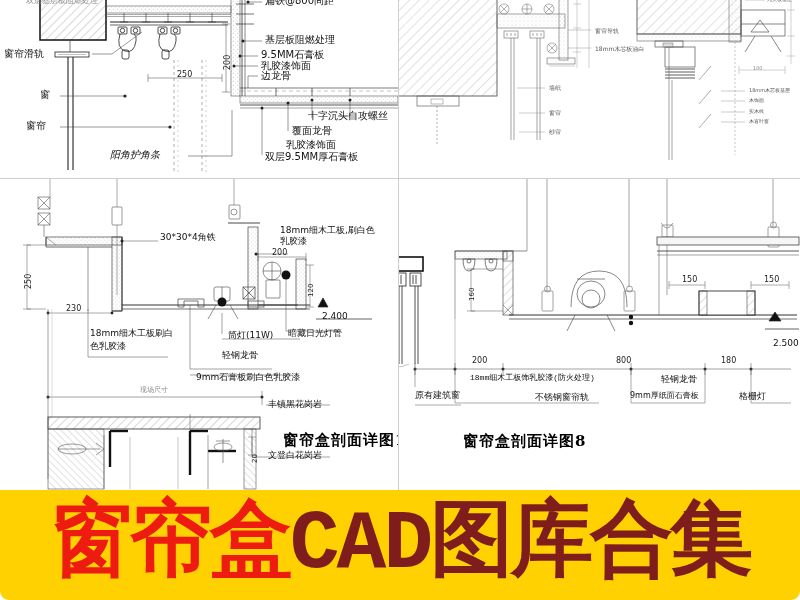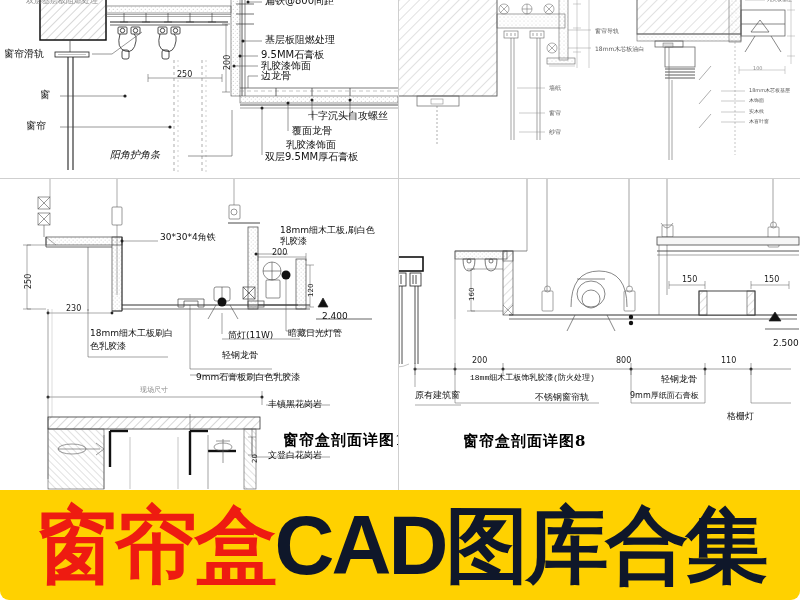--- a/index.html
+++ b/index.html
@@ -66,29 +66,29 @@
 
   
   #banner{
     position:absolute;left:0;top:490px;width:800px;height:110px;
     background:#ffd100;
     overflow:hidden;
   }
   #banner-text{
     position:absolute;left:0;top:0;width:800px;height:110px;
     display:flex;align-items:center;justify-content:center;
-    font-family:Liberation Sans, sans-serif;
+    font-family:Liberation Mono, monospace;
     font-weight:bold;
     font-size:83px;
     line-height:1;
     letter-spacing:-3px;
     white-space:nowrap;
   }
   .bn-red{color:#ee1b11;}
-  .bn-blk{color:#0f172a;}
+  .bn-blk{color:#7f1d1d;}
 </style>
 </head>
 <body>
 
 <div id="poster">
 
   <div class="sheet">
 
     <div class="quad" id="quad-tl">
       <div class="svgwrap">
@@ -712,24 +712,24 @@
             <line x1="16" y1="110" x2="16" y2="190" stroke="#aaa" stroke-width="0.45"></line>
           </g>
         </svg>
       </div>
 
       <div class="cad-label t9" style="left:16px;top:212px;">原有建筑窗</div>
       <div class="cad-label t8" style="left:71px;top:194px;width:126px;white-space:normal;line-height:1.35;font-family:Liberation Mono, monospace;">18mm细木工板饰乳胶漆(防火处理)</div>
       <div class="cad-label t9" style="left:136px;top:214px;">不锈钢窗帘轨</div>
       <div class="cad-label t8" style="left:231px;top:213px;">9mm厚纸面石膏板</div>
       <div class="cad-label t9" style="left:262px;top:196px;">轻钢龙骨</div>
-      <div class="cad-label t9" style="left:328px;top:213px;margin-top:20px;">格栅灯</div>
+      <div class="cad-label t9" style="left:340px;top:213px;">格栅灯</div>
       <div class="cad-label dimtxt" style="left:73px;top:178px;">200</div>
       <div class="cad-label dimtxt" style="left:217px;top:178px;">800</div>
-      <div class="cad-label dimtxt" style="left:322px;top:178px;">110</div>
+      <div class="cad-label dimtxt" style="left:322px;top:178px;">180</div>
       <div class="cad-label dimtxt" style="left:283px;top:97px;">150</div>
       <div class="cad-label dimtxt" style="left:365px;top:97px;">150</div>
       <div class="cad-label dimtxt-sm vert" style="left:70px;top:122px;">160</div>
       <div class="cad-label t9" style="left:374px;top:152px;font-family:'DejaVu Sans',sans-serif;margin-top:8px;">2.500</div>
       <div class="cad-label title-cn" style="left:64px;top:255px;">窗帘盒剖面详图8</div>
     </div>
 
     <div class="divider-h"></div>
     <div class="divider-v"></div>
   </div>

